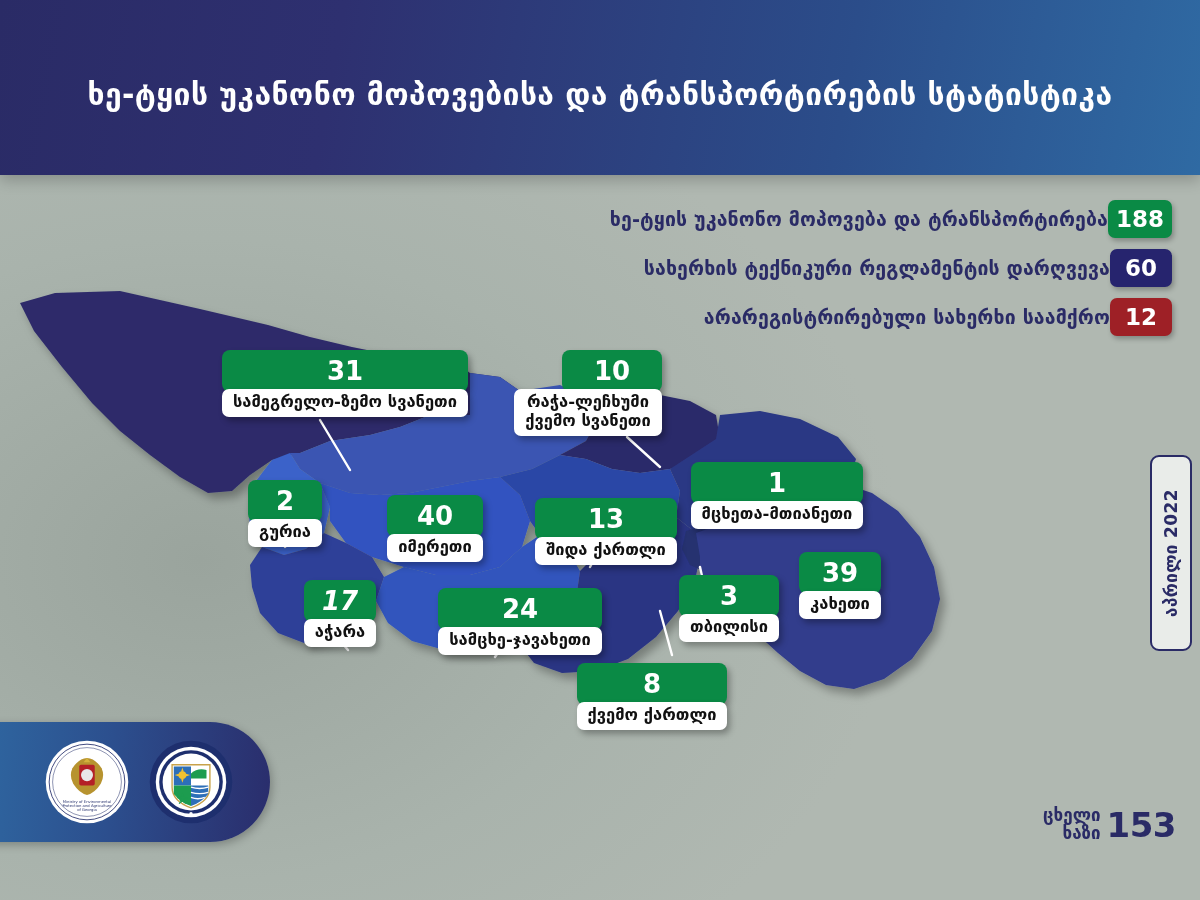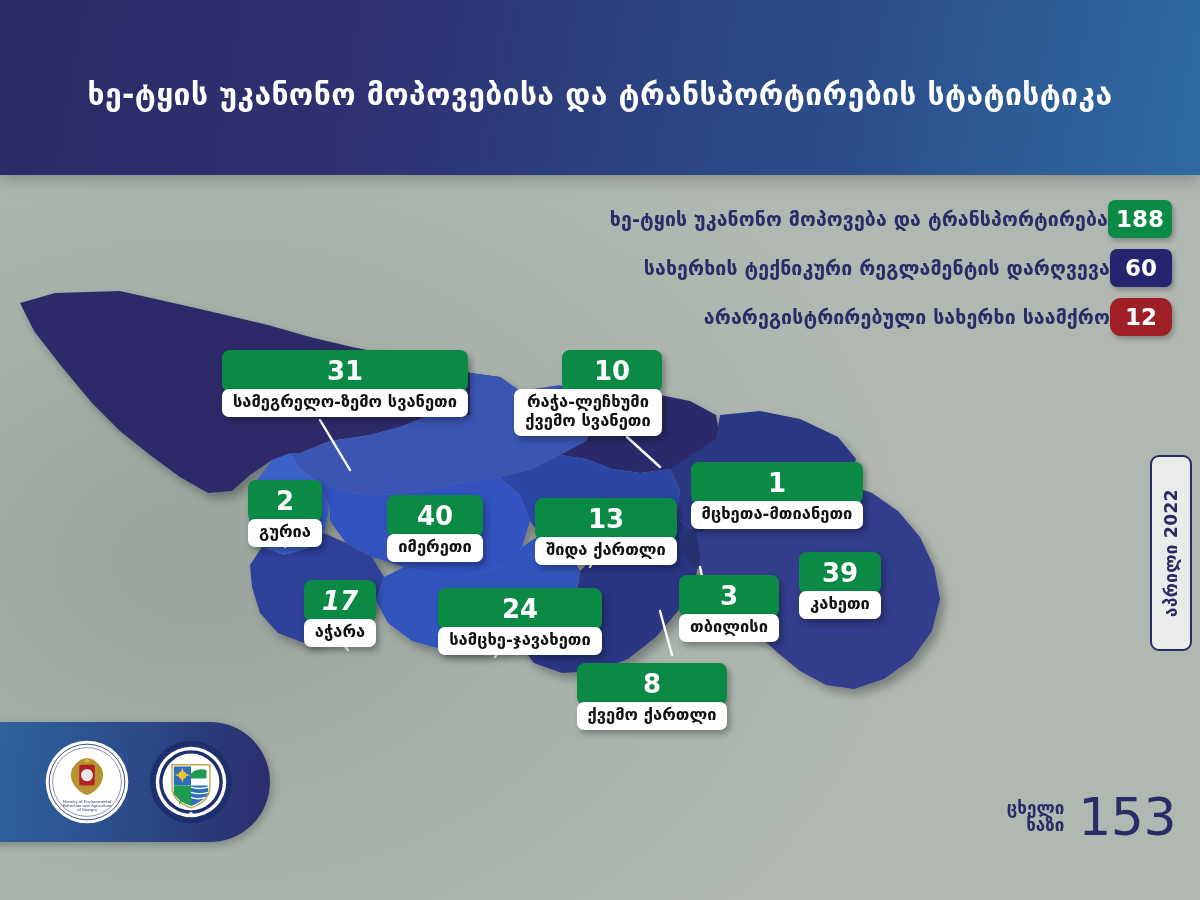--- a/index.html
+++ b/index.html
@@ -71,24 +71,24 @@
     display:flex;align-items:center;justify-content:center;
   }
   .month-tab span{
     writing-mode:vertical-rl;transform:rotate(180deg);
     color:#2a2b66;font-size:17px;font-weight:700;letter-spacing:.4px;white-space:nowrap;
   }
 
   
   .hotline{
     position:absolute;right:24px;bottom:58px;
-    display:flex;align-items:center;gap:14px;color:#2a2b66;
+    display:flex;align-items:center;gap:6px;color:#2a2b66;
   }
   .hotline-words{display:flex;flex-direction:column;line-height:1.02;font-size:17px;font-weight:700;text-align:right;}
-  .hotline-num{font-size:52px;font-weight:400;letter-spacing:-.5px;line-height:.95;}
+  .hotline-num{font-size:34px;font-weight:700;letter-spacing:-.5px;line-height:.95;}
 
   
   .logo-bar{
     position:absolute;left:-40px;bottom:58px;width:310px;height:120px;
     background:linear-gradient(95deg,#2f6aa3 0%,#2c4f8e 48%,#2a2d6c 100%);
     border-radius:0 60px 60px 0;
     display:flex;align-items:center;justify-content:flex-end;gap:18px;
     padding-right:36px;box-sizing:border-box;
     box-shadow:2px 3px 8px rgba(0,0,0,.25);
   }
@@ -107,21 +107,21 @@
     <div class="legend-row">
       <div class="legend-label">ხე-ტყის უკანონო მოპოვება და ტრანსპორტირება</div>
       <div class="legend-chip" id="lc0" style="background: rgb(10, 138, 69);">188</div>
     </div>
     <div class="legend-row">
       <div class="legend-label">სახერხის ტექნიკური რეგლამენტის დარღვევა</div>
       <div class="legend-chip" id="lc1" style="background: rgb(38, 36, 110);">60</div>
     </div>
     <div class="legend-row">
       <div class="legend-label">არარეგისტრირებული სახერხი საამქრო</div>
-      <div class="legend-chip" id="lc2" style="background: rgb(158, 32, 38); border-radius: 11px;">12</div>
+      <div class="legend-chip" id="lc2" style="background: rgb(158, 32, 38);">12</div>
     </div>
   </div>
 
   <div class="map-wrap">
     <svg class="map-svg" viewBox="0 0 1100 540">
       <defs>
         <filter id="mshadow" x="-20%" y="-20%" width="150%" height="150%">
           <feDropShadow dx="5" dy="6" stdDeviation="5" flood-color="#000" flood-opacity=".30"></feDropShadow>
         </filter>
       </defs>

